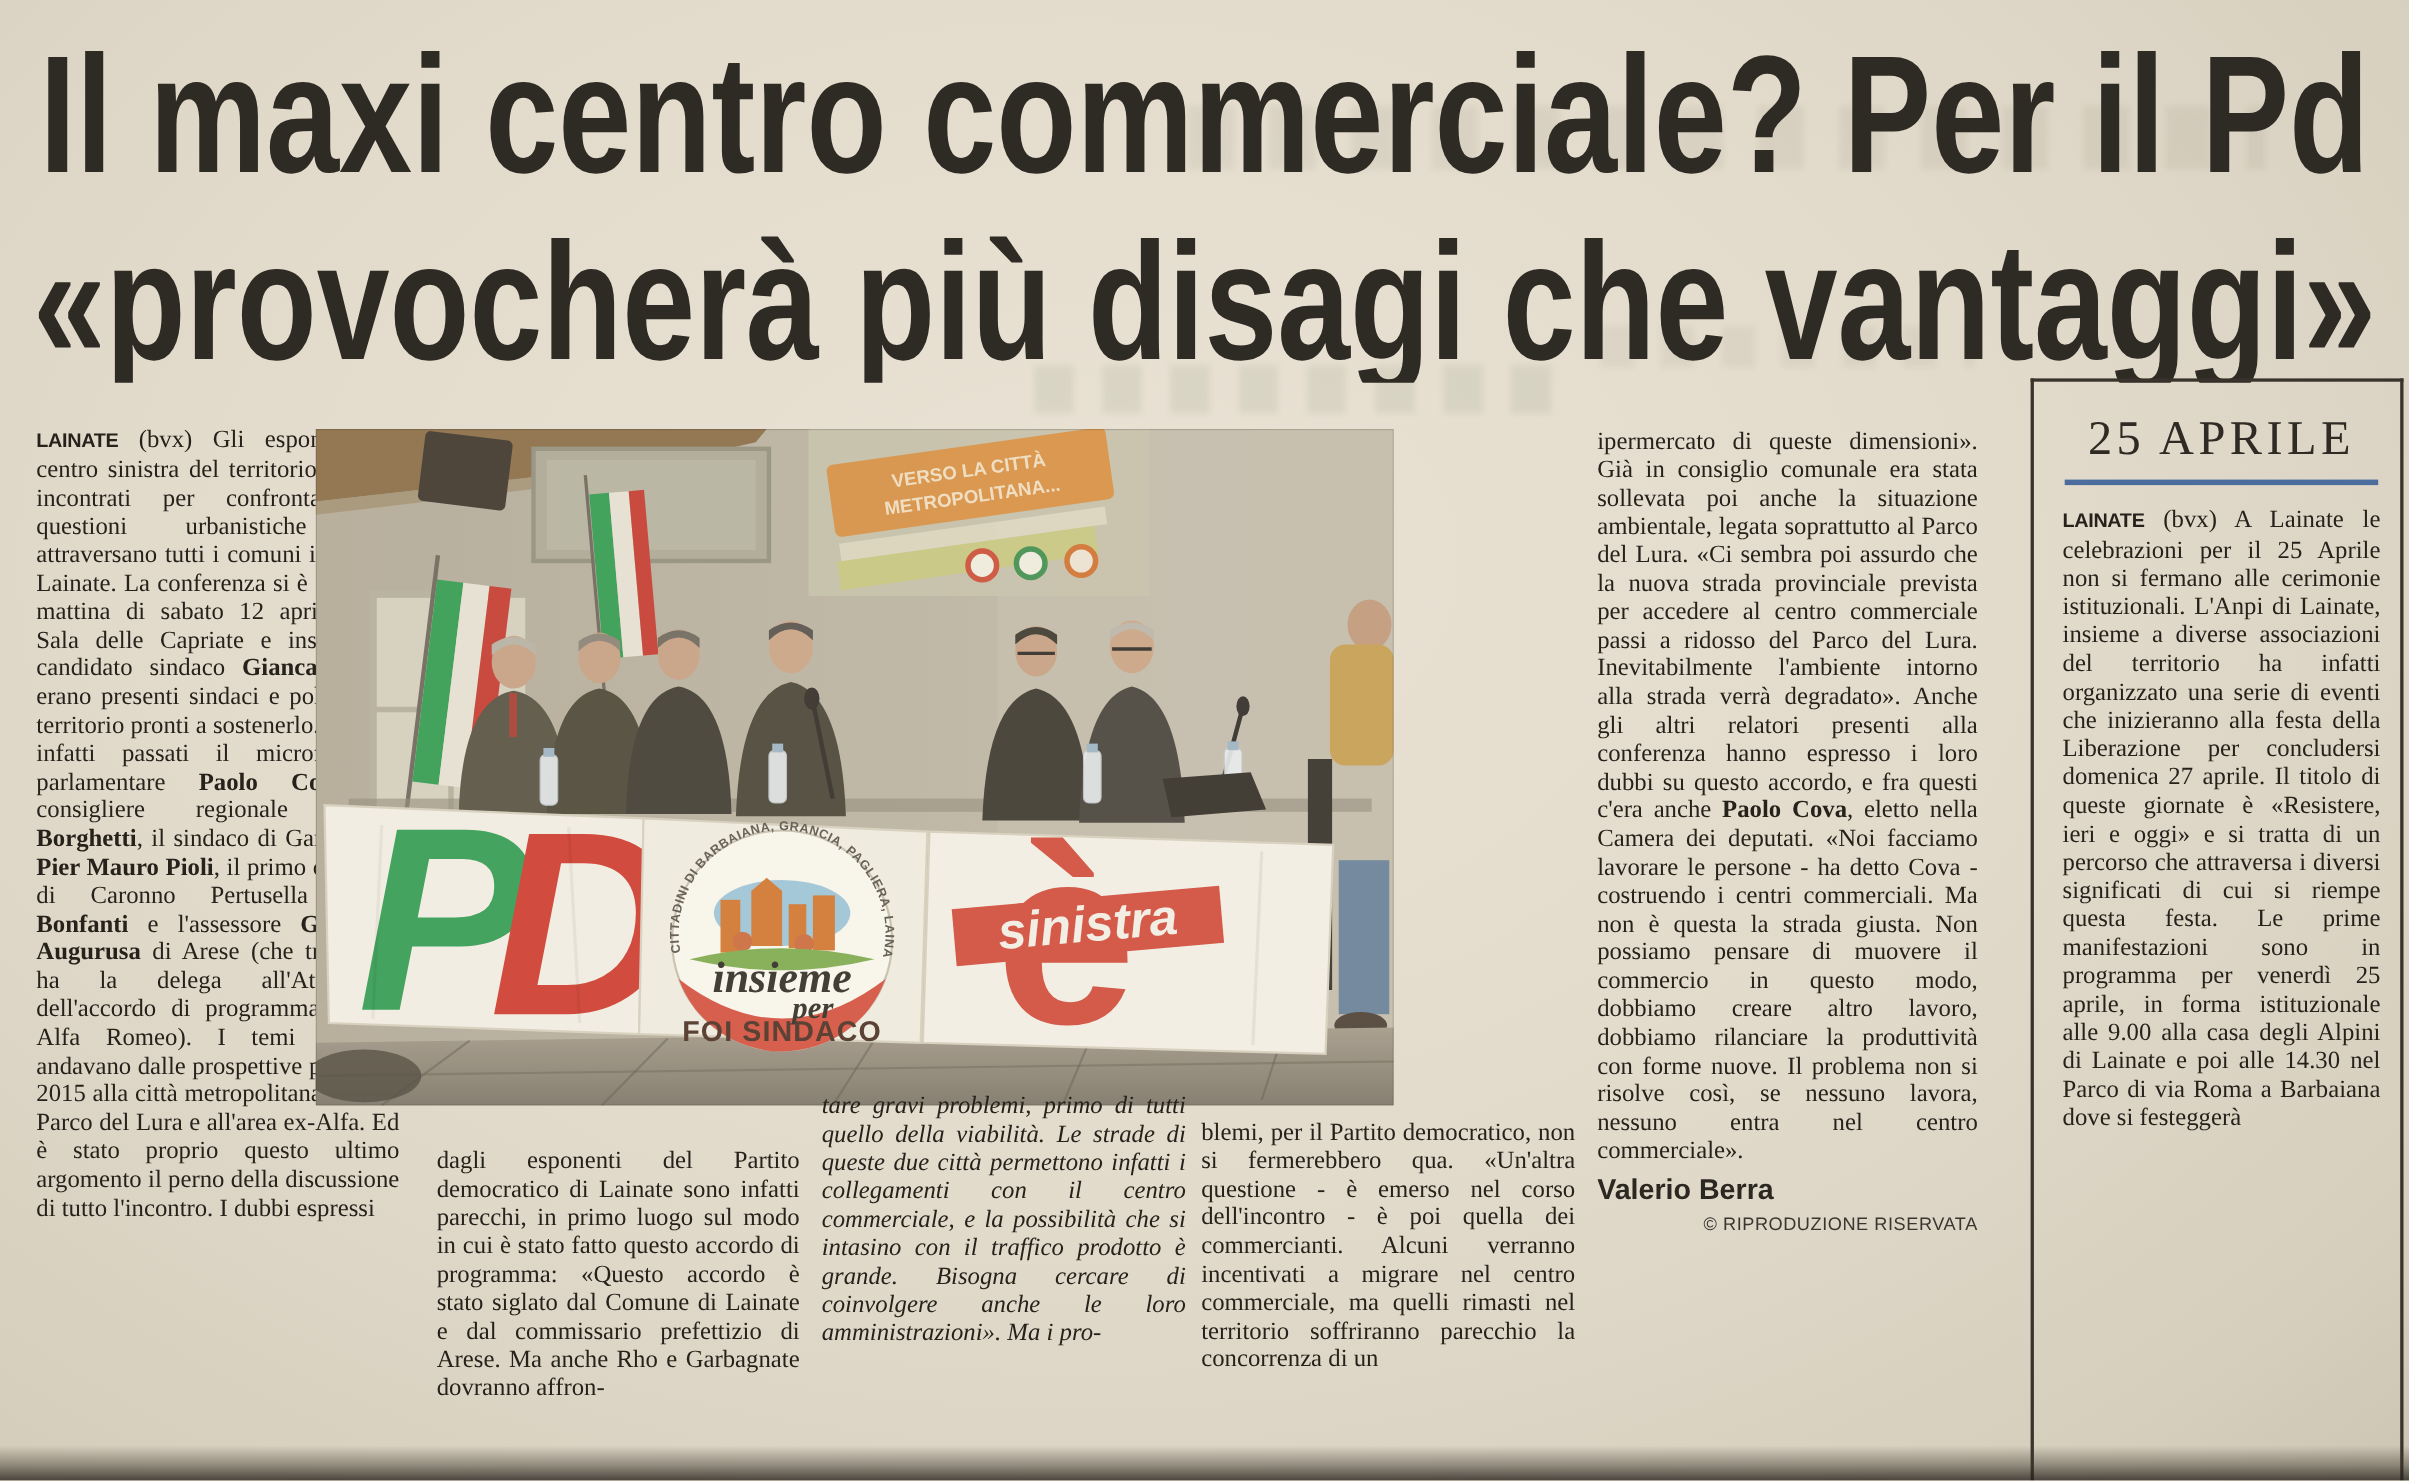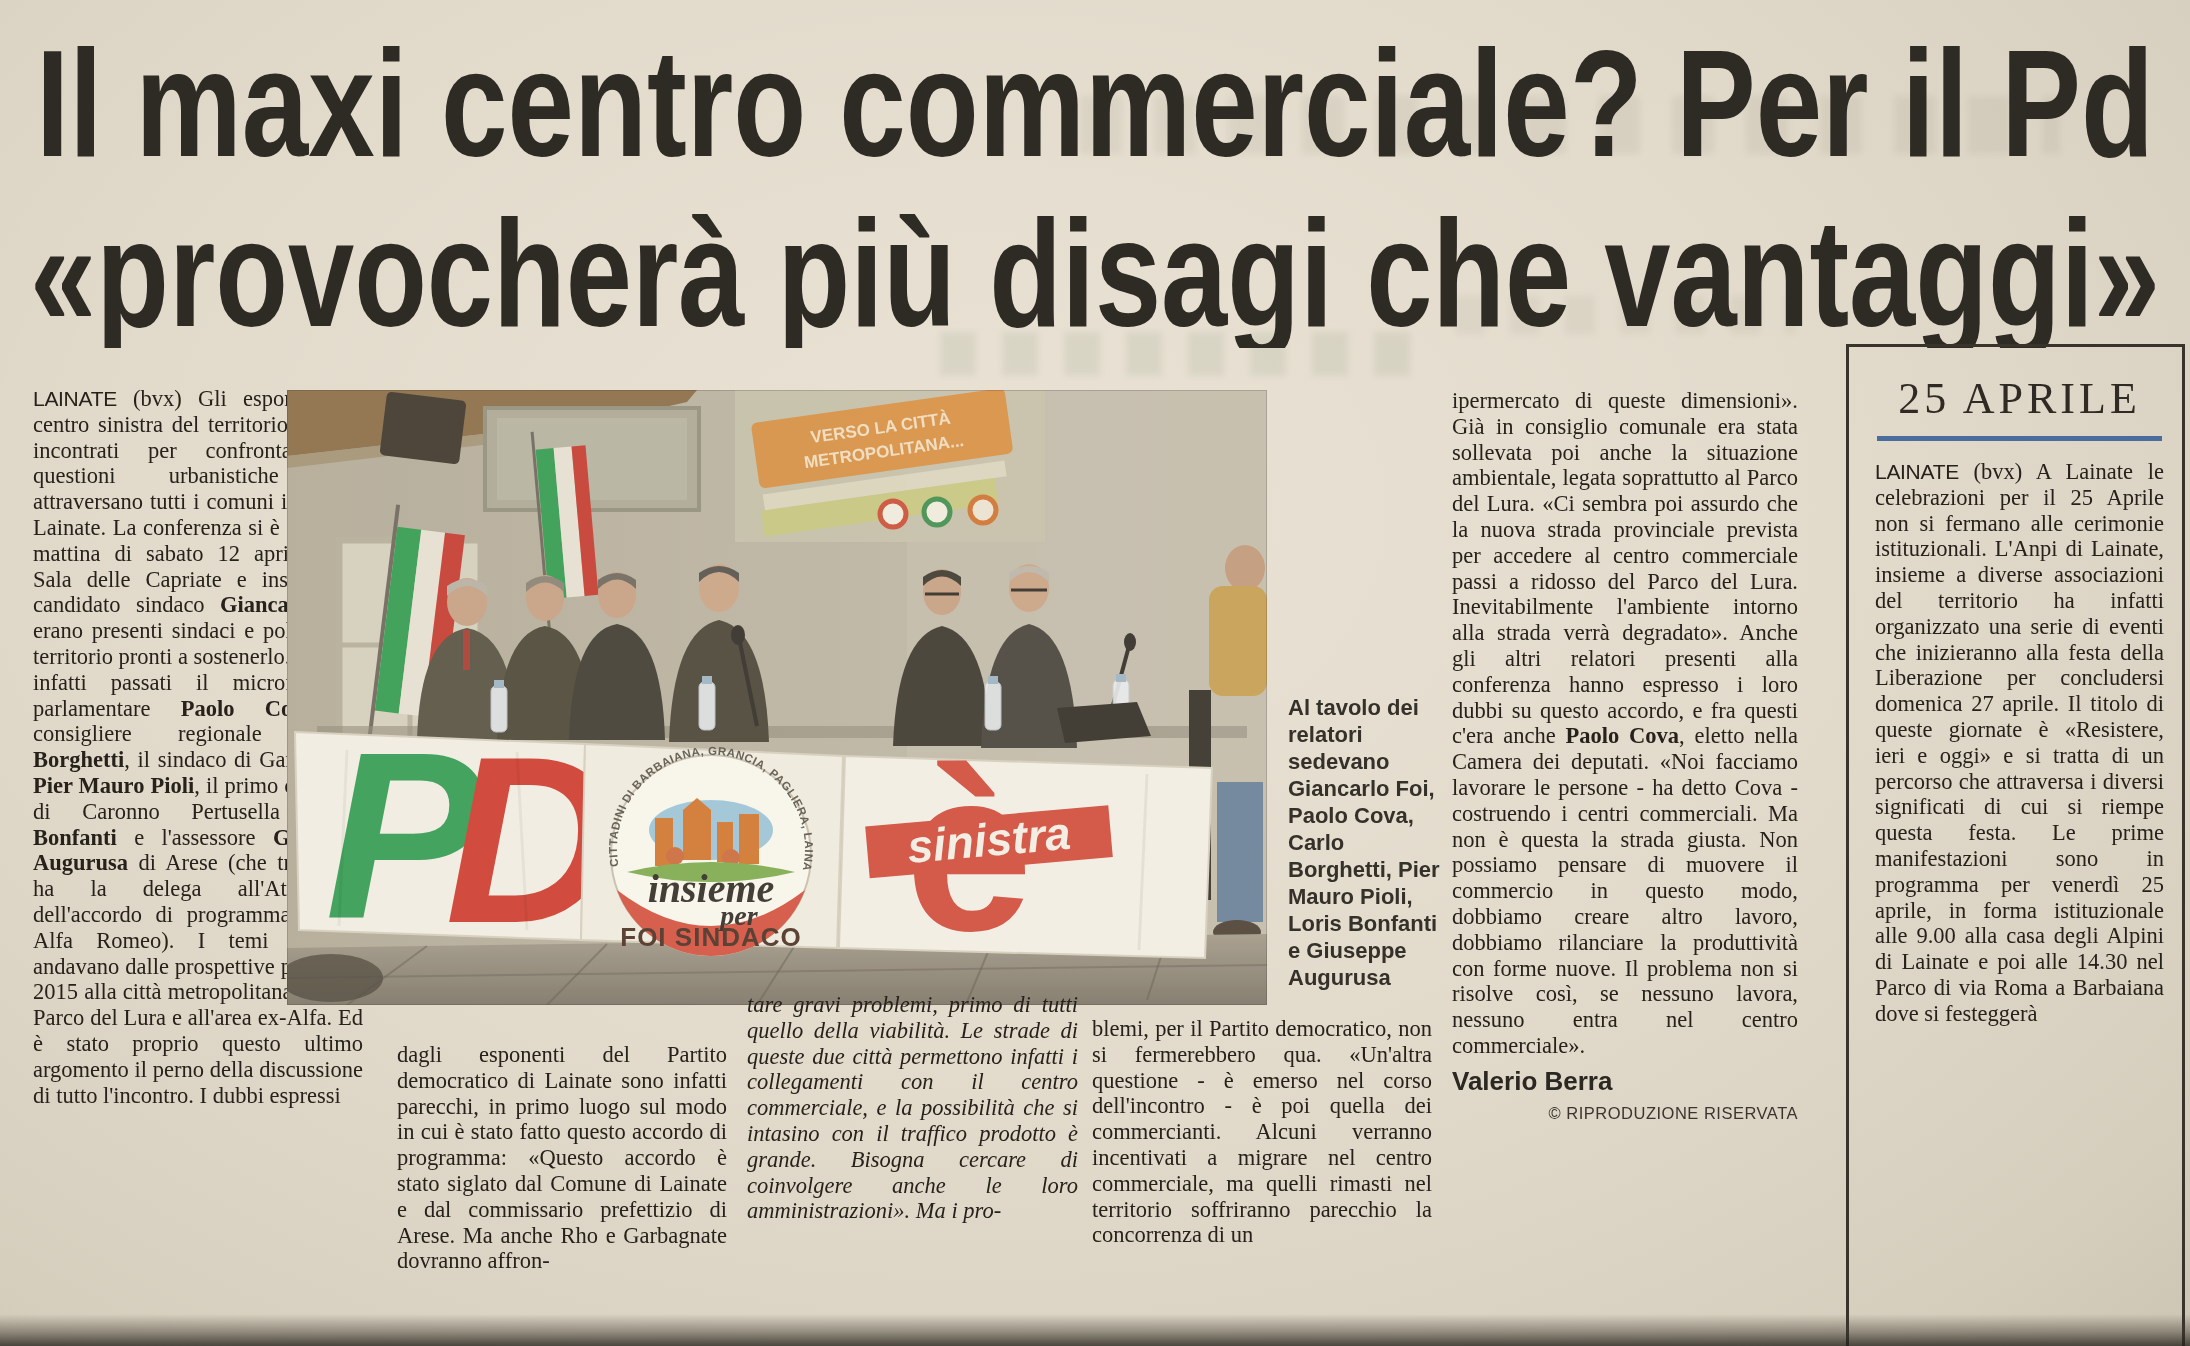--- a/index.html
+++ b/index.html
@@ -9,21 +9,21 @@
     font-family:"Liberation Serif",serif;color:#221e18;
   }
   
   .headline{position:absolute;left:18px;top:4px;width:2154px;height:344px;}
   .headline svg{display:block;}
   .hl{font-family:"Liberation Sans",sans-serif;font-weight:bold;fill:#2e2a24;}
   
   .col{position:absolute;text-align:justify;font-size:22.5px;line-height:25.8px;color:#26221b;overflow:hidden;}
   .col p{margin:0;}
   .rb{font-weight:bold;}
-  .lead{font-family:"Liberation Sans",sans-serif;font-weight:normal;font-size:21px;letter-spacing:-0.3px;}
+  .lead{font-family:"Liberation Sans",sans-serif;font-weight:bold;font-size:18px;letter-spacing:-0.3px;}
   .col1{left:33px;top:386px;width:330px;height:946px;}
   .col2{left:397px;top:1016px;width:330px;height:318px;margin-top:26px;}
   .col3{left:747px;top:992px;width:331px;height:318px;font-style:italic;}
   .col4{left:1092px;top:1016px;width:340px;height:318px;}
   .col5wrap{left:1452px;top:388px;width:346px;height:942px;}
   .col5text{max-height:878px;overflow:hidden;}
   .byline{font-family:"Liberation Sans",sans-serif;font-weight:bold;font-size:26px;margin-top:10px;color:#2b2721;}
   .copyright{font-family:"Liberation Sans",sans-serif;font-size:16.5px;text-align:right;margin-top:6px;letter-spacing:.5px;color:#3a362f;}
   
   .photo{position:absolute;left:287px;top:390px;width:980px;height:615px;}
@@ -247,21 +247,20 @@
           <text x="702" y="466" text-anchor="middle" font-family="Liberation Sans,sans-serif" font-weight="bold" font-style="italic" font-size="46" fill="#f7f3ea">sinistra</text>
         </g>
         <line x1="860" y1="384" x2="852" y2="560" stroke="#000" stroke-width="3" opacity="0.06"></line>
       </g>
 
       <rect x="0" y="0" width="980" height="615" fill="#d8cfbd" opacity="0.12"></rect>
       <rect x="0" y="0" width="980" height="615" fill="none" stroke="rgba(50,45,38,0.2)" stroke-width="2"></rect>
     </svg>
   </div>
 
-  <div class="caption">Al tavolo dei relatori sedevano Giancarlo Foi, Paolo Cova, Carlo Borghetti, Pier Mauro Pioli, Loris Bonfanti e Giuseppe Augurusa</div>
 
   <div class="col col2">
     <p>dagli esponenti del Partito democratico di Lainate sono infatti parecchi, in primo luogo sul modo in cui è stato fatto questo accordo di programma: «Questo accordo è stato siglato dal Comune di Lainate e dal commissario prefettizio di Arese. Ma anche Rho e Garbagnate dovranno affron-</p>
   </div>
   <div class="col col3">
     <p>tare gravi problemi, primo di tutti quello della viabilità. Le strade di queste due città permettono infatti i collegamenti con il centro commerciale, e la possibilità che si intasino con il traffico prodotto è grande. Bisogna cercare di coinvolgere anche le loro amministrazioni». Ma i pro-</p>
   </div>
   <div class="col col4">
     <p>blemi, per il Partito democratico, non si fermerebbero qua. «Un'altra questione - è emerso nel corso dell'incontro - è poi quella dei commercianti. Alcuni verranno incentivati a migrare nel centro commerciale, ma quelli rimasti nel territorio soffriranno parecchio la concorrenza di un</p>
   </div>

